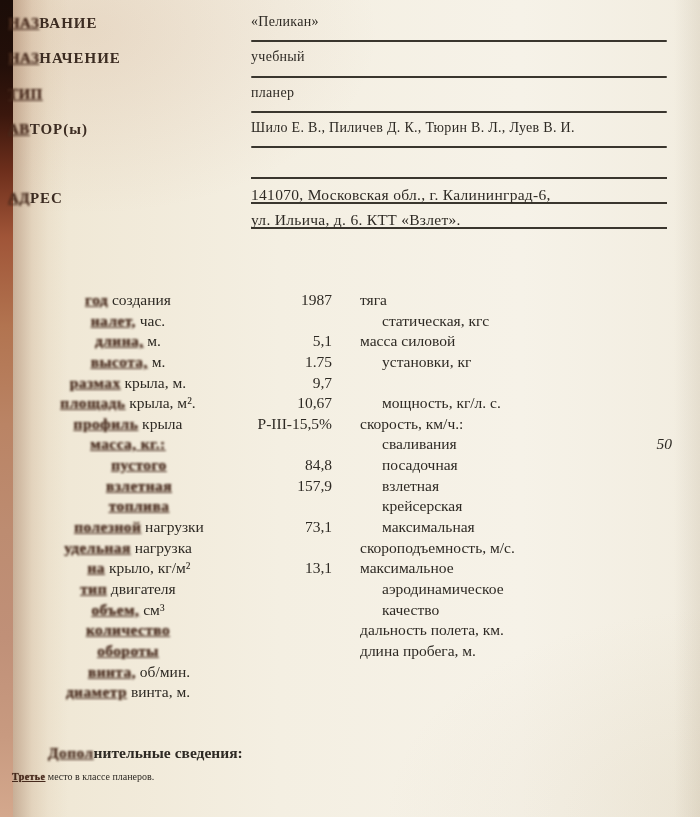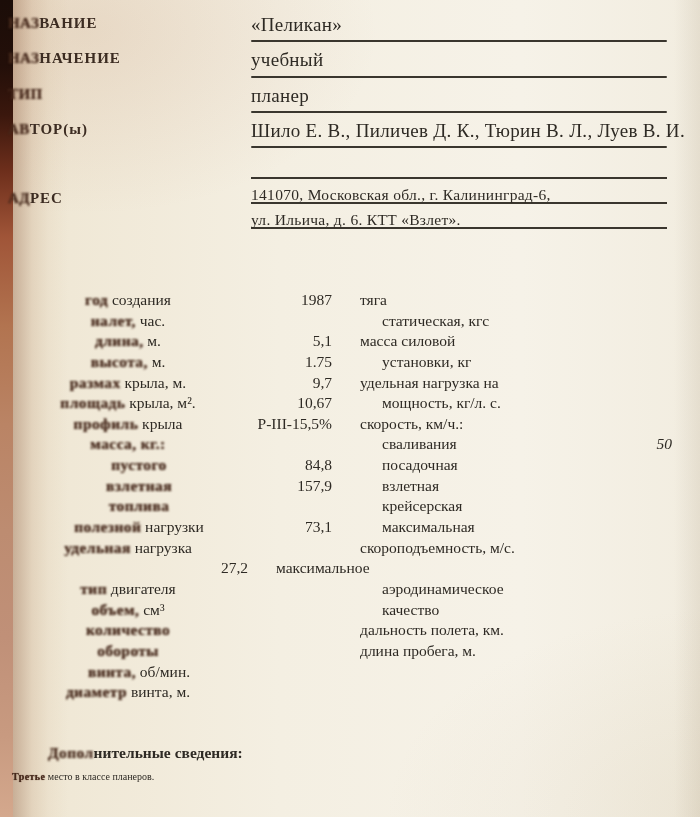--- a/index.html
+++ b/index.html
@@ -30,27 +30,28 @@
   .edge-right{
     position:absolute;right:0;top:0;bottom:0;width:26px;z-index:2;pointer-events:none;
     background:linear-gradient(270deg, rgba(150,130,100,0.14), transparent 100%);
   }
 
   .sm{ 
     font-weight:700;color:#46291c;
     filter:blur(0.8px);
     letter-spacing:0.4px;
     text-shadow:0 0 1px rgba(70,40,25,0.85);
+    text-decoration:underline;
   }
 
   
   .header{position:absolute;left:8px;top:12px;width:659px;z-index:4;}
   .hrow{position:relative;height:35.3px;}
   .hlabel{position:absolute;left:0;top:3px;font-size:15px;letter-spacing:1px;font-weight:700;color:#3c2c22;}
-  .hvalue{position:absolute;left:243px;top:2px;font-size:19px;letter-spacing:0.3px;white-space:nowrap;}
+  .hvalue{position:absolute;left:243px;top:2px;font-size:14px;letter-spacing:0.3px;white-space:nowrap;}
   .hline{position:absolute;left:243px;right:0;bottom:5px;height:2px;background:#3a362e;border-radius:1px;}
 
   
   .address{position:absolute;left:8px;top:177px;width:659px;z-index:4;}
   .alabel{position:absolute;left:0;top:13px;font-size:15px;letter-spacing:1px;font-weight:700;color:#3c2c22;}
   .abox{margin-left:243px;border-top:2px solid #3a362e;}
   .aline{height:25px;padding-top:7px;box-sizing:border-box;border-bottom:2px solid #3a362e;font-size:15.5px;letter-spacing:0.3px;white-space:nowrap;}
 
   
   .specs{position:absolute;left:8px;top:290px;width:664px;z-index:4;font-size:15.5px;}
@@ -135,21 +136,20 @@
     <div class="srow">
       <span class="llabel"><span class="sm">высота,</span><span> м.</span></span>
       <span class="lval">1.75</span>
       <span class="rlabel ind">установки, кг</span>
       <span class="rval"></span>
     </div>
 
     <div class="srow">
       <span class="llabel"><span class="sm">размах</span><span> крыла, м.</span></span>
       <span class="lval">9,7</span>
-      <span class="rlabel">удельная нагрузка на</span>
       <span class="rval"></span>
     </div>
 
     <div class="srow">
       <span class="llabel"><span class="sm">площадь</span><span> крыла, м².</span></span>
       <span class="lval">10,67</span>
       <span class="rlabel ind">мощность, кг/л. с.</span>
       <span class="rval"></span>
     </div>
 
@@ -196,21 +196,22 @@
     </div>
 
     <div class="srow">
       <span class="llabel"><span class="sm">удельная</span><span> нагрузка</span></span>
       <span class="lval"></span>
       <span class="rlabel">скороподъемность, м/с.</span>
       <span class="rval"></span>
     </div>
 
     <div class="srow">
-      <span class="lval">27,2</span>
+      <span class="llabel ind"><span class="sm">на</span><span> крыло, кг/м²</span></span>
+      <span class="lval">13,1</span>
       <span class="rlabel">максимальное</span>
       <span class="rval"></span>
     </div>
 
     <div class="srow">
       <span class="llabel"><span class="sm">тип</span><span> двигателя</span></span>
       <span class="lval"></span>
       <span class="rlabel ind">аэродинамическое</span>
       <span class="rval"></span>
     </div>

